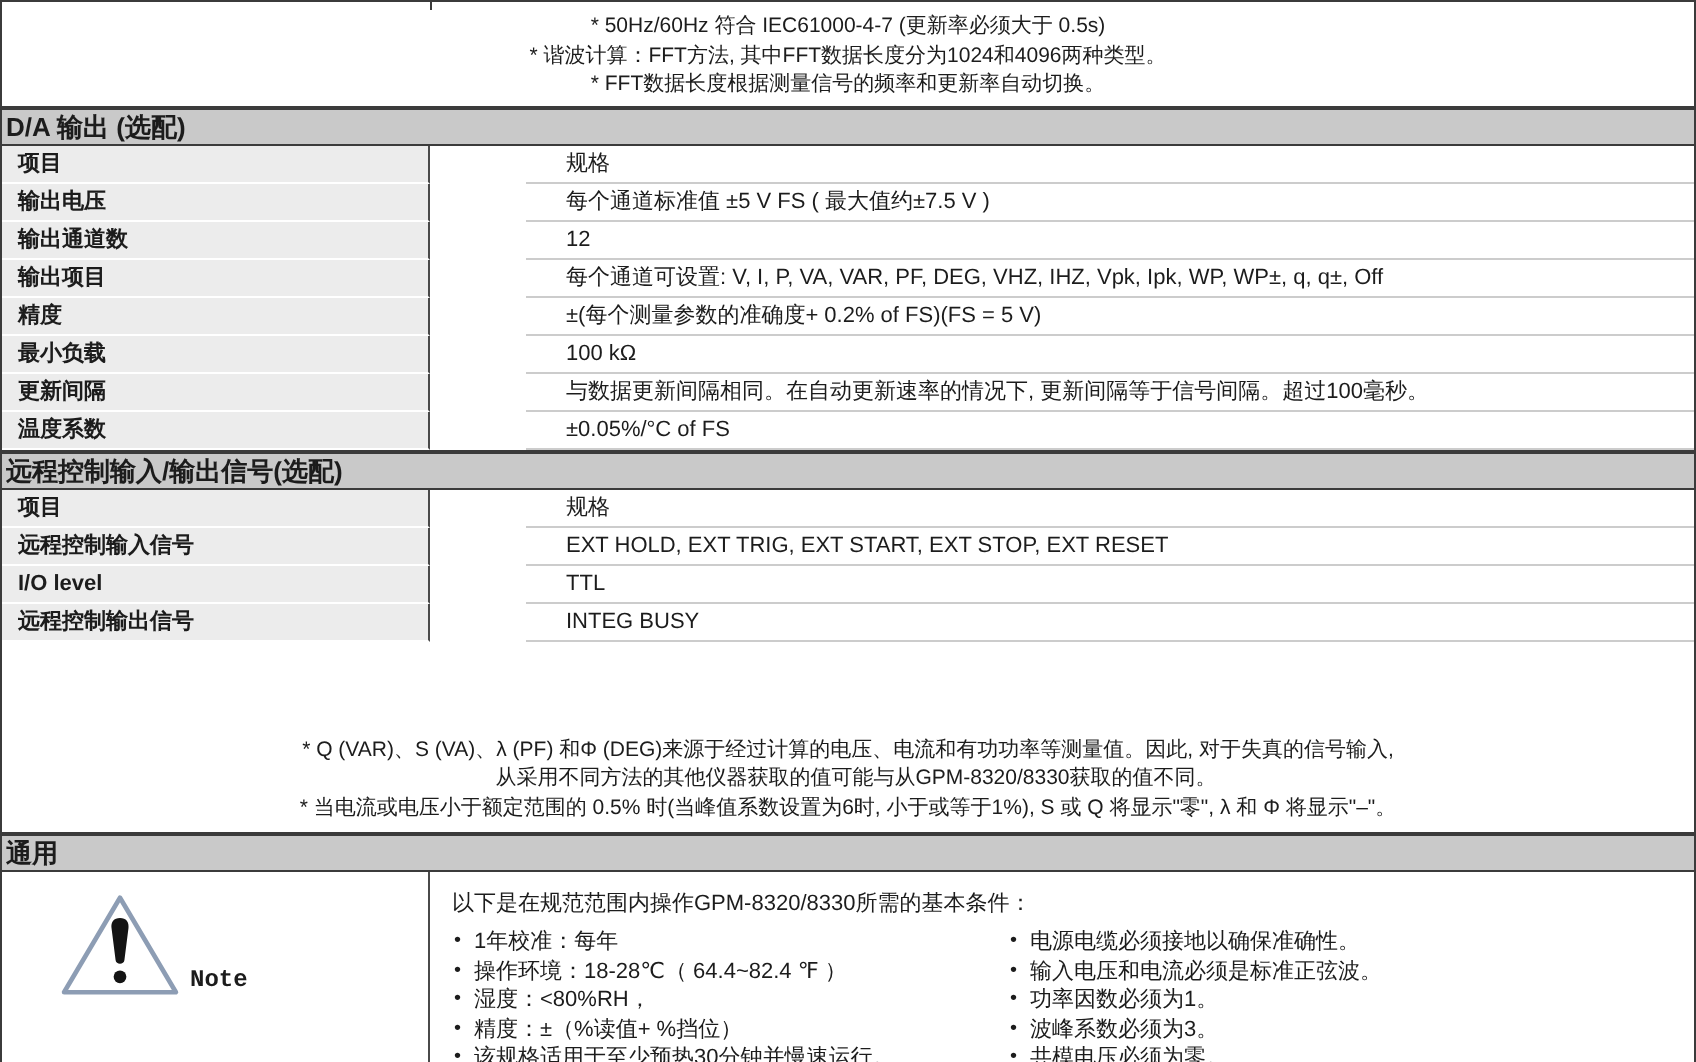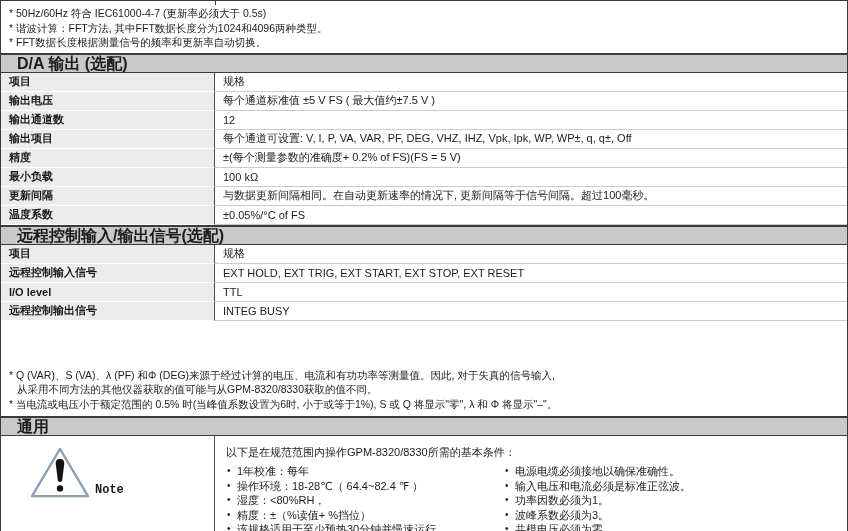--- a/index.html
+++ b/index.html
@@ -13,50 +13,50 @@
     border-right:1px solid #3b3b3b;
     border-top:1px solid #3b3b3b;
     display:flex; flex-direction:column;
     overflow:hidden;
     background:#fff;
   }
   .top-tick {
     position:absolute; left:214px; top:0; width:1px; height:4px; background:#3b3b3b;
   }
 
-  .note-block { padding:5px 8px 3px 8px; font-size:10.5px; line-height:14.5px; }
+  .note-block { padding:5px 8px 3px 8px; font-size:10.5px; line-height:14.5px;text-align:center; }
   .note-block.footnotes { padding-top:6px; padding-bottom:5px;margin-top:41px; }
   .note-line.indent { padding-left:8px; }
 
   .sec-header {
     background:#c9c9c9;
     border-top:2px solid #3b3b3b;
     border-bottom:1px solid #3b3b3b;
-    font-weight:bold; font-size:16px;
+    font-weight:bold; font-size:13px;
     height:20px; line-height:17px;
-    padding-left:16px;
+    padding-left:2px;
     flex:0 0 auto;
   }
 
   .spec-table { flex:0 0 auto; }
   .spec-row { display:flex; height:19px; }
   .cell { display:flex; align-items:center; font-size:11px; }
   .cell.label {
     flex:0 0 214px;
     background:#ececec;
     border-right:1px solid #4a4a4a;
     border-bottom:1px solid #ffffff;
     font-weight:bold;
     padding-left:8px;
   }
   .cell.value {
     flex:1 1 auto;
     border-bottom:1px solid #cccccc;
-    padding-left:8px;
-    white-space:nowrap; overflow:hidden;
+    padding-left:20px;
+    white-space:nowrap; overflow:hidden;margin-left:48px;
   }
 
   .general-body { flex:1 1 auto; display:flex; border-bottom:2px solid #3b3b3b; }
   .gen-left {
     flex:0 0 214px;
     border-right:1px solid #4a4a4a;
     padding:10px 0 0 28px;
   }
   .note-badge { display:flex; align-items:flex-end;font-family:Liberation Mono, monospace; }
   .note-badge svg { display:block; }

